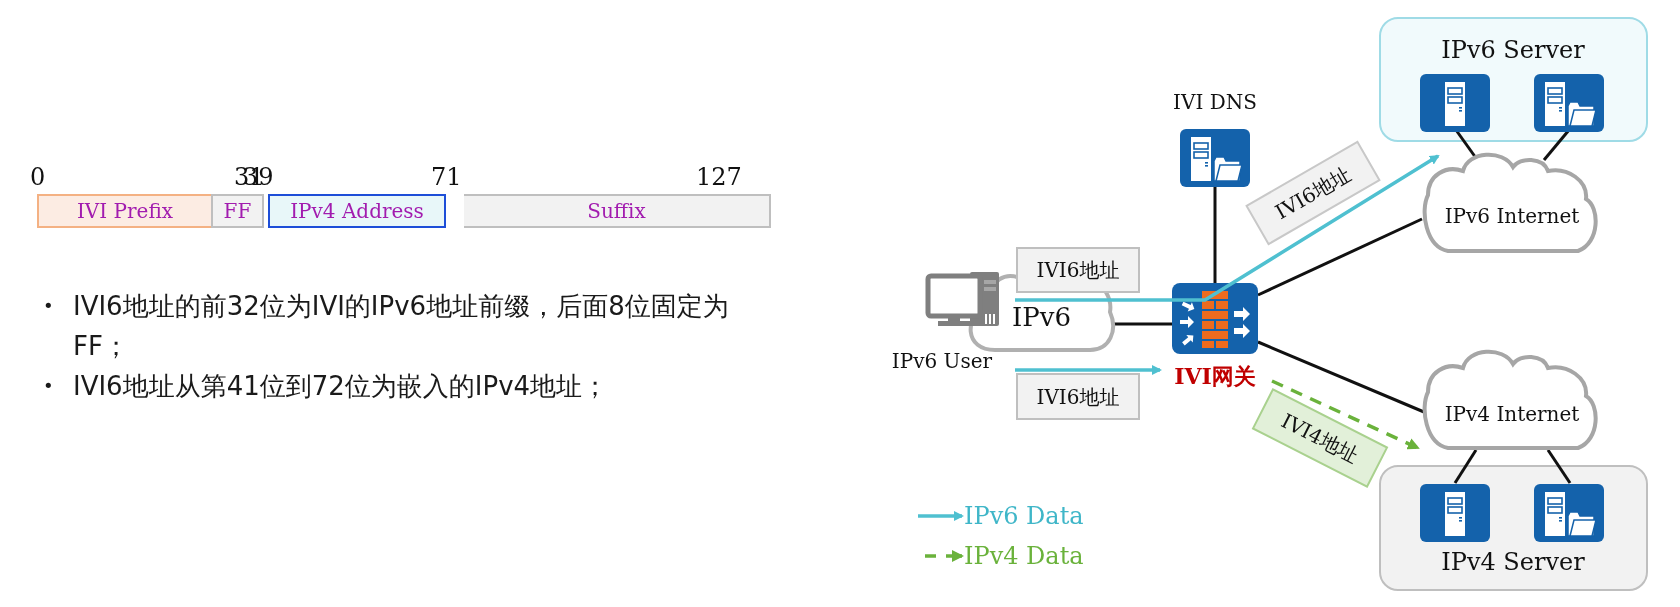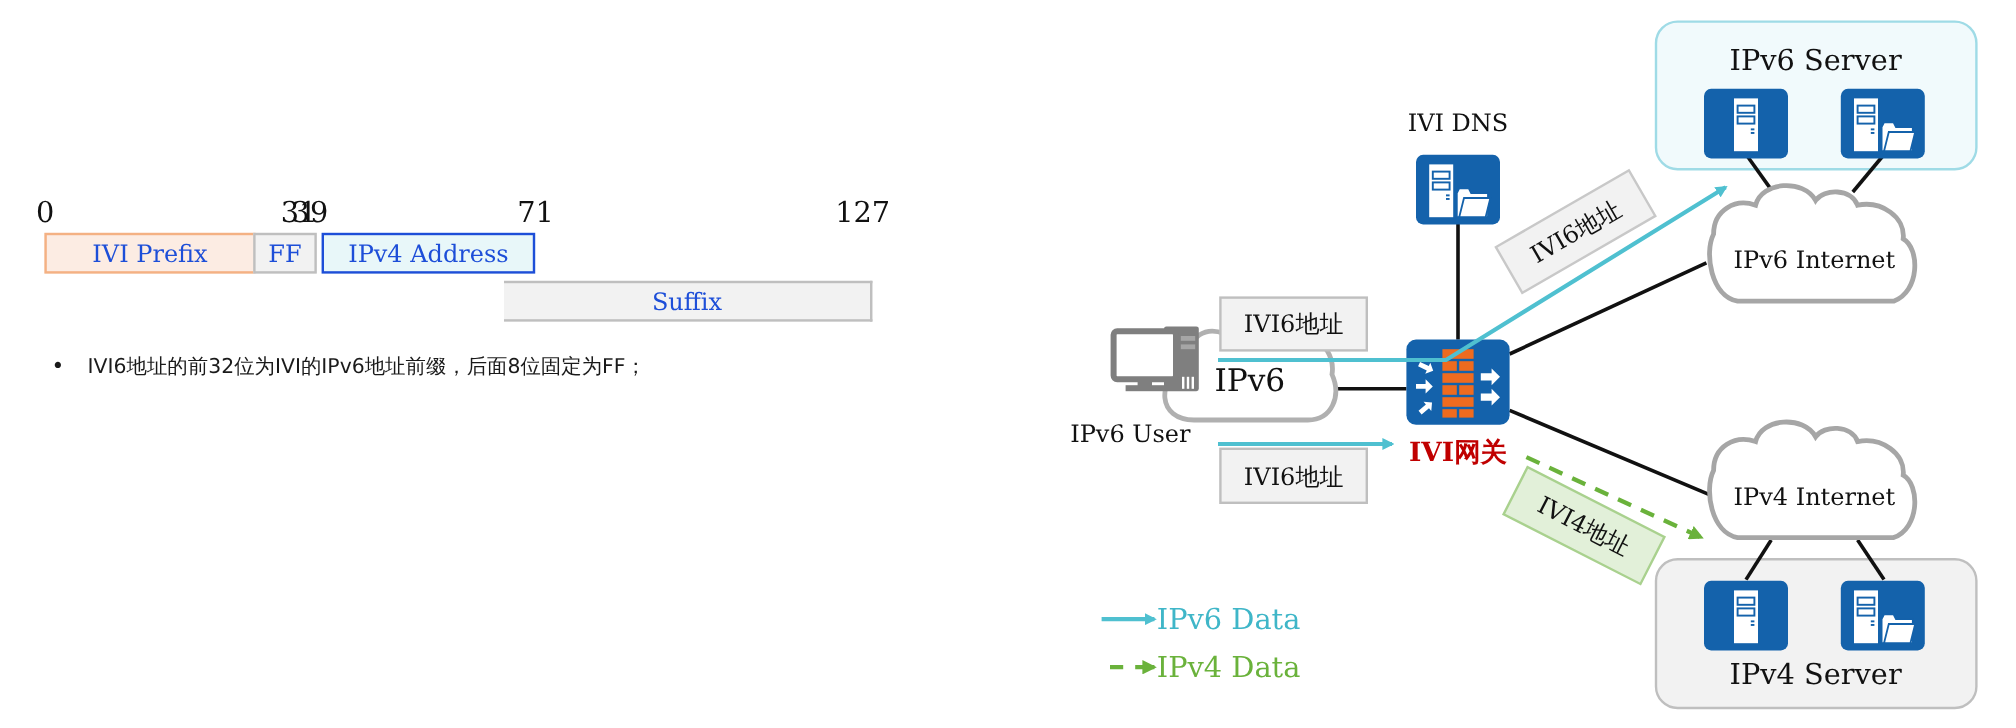--- a/index.html
+++ b/index.html
@@ -1,23 +1,23 @@
 <!DOCTYPE html>
 <html><head>
 <meta charset="utf-8">
 <style>
   html, body { margin: 0; padding: 0; background: #ffffff; }
   body { width: 1680px; height: 607px; position: relative; overflow: hidden;
          font-family: "DejaVu Serif", "Liberation Serif", serif; color: #1a1a1a; }
   .abs { position: absolute; }
   .bitnum { position: absolute; top: 163px; font-size: 24px; line-height: 28px; color: #111; }
   .seg { position: absolute; top: 194px; height: 34px; box-sizing: border-box;
-         display: flex; align-items: center; justify-content: center; font-size: 20px; color: #1d4ed8; }
+         display: flex; align-items: center; justify-content: center; font-size: 20px; color: #a21caf; }
   .bullets { position: absolute; left: 40px; top: 286px; width: 700px; margin: 0; padding: 0; list-style: none;
-             font-family: "DejaVu Sans", "Liberation Sans", sans-serif; font-size: 17px; color: #1a1a1a; }
+             font-family: "DejaVu Sans", "Liberation Sans", sans-serif; font-size: 26px; color: #1a1a1a; }
   .bullets li { position: relative; padding-left: 33px; line-height: 40px; }
   .bullets li::before { content: "•"; position: absolute; left: 3px; top: 0; font-size: 18px; }
   svg text { font-family: "DejaVu Serif", "Liberation Serif", serif; }
 </style>
 </head>
 <body>
 
 <div>
   <span class="bitnum" style="left:30px;">0</span>
   <span class="bitnum" style="left:198px;margin-left:36px;">31</span>
@@ -27,27 +27,28 @@
 
   <div class="seg" style="left:37px; width:176px; background:#fcece3; border:2px solid #f4b183;">
     <span>IVI Prefix</span>
   </div>
   <div class="seg" style="left:211px; width:53px; background:#f2f2f2; border:2px solid #bfbfbf;">
     <span>FF</span>
   </div>
   <div class="seg" style="left:268px; width:178px; background:#e8f7f9; border:2px solid #1d4ed8;">
     <span>IPv4 Address</span>
   </div>
-  <div class="seg" style="left:420px; width:307px; background:#f2f2f2; border:2px solid #bfbfbf; border-left:none;margin-top:40px;">
+  <div class="seg" style="left:464px; width:307px; background:#f2f2f2; border:2px solid #bfbfbf; border-left:none;">
     <span>Suffix</span>
   </div>
 </div>
 
 <ul class="bullets">
   <li><span>IVI6地址的前32位为IVI的IPv6地址前缀，后面8位固定为FF；</span></li>
+  <li><span>IVI6地址从第41位到72位为嵌入的IPv4地址；</span></li>
 </ul>
 
 <svg class="abs" style="left:0; top:0;" width="1680" height="607" viewBox="0 0 1680 607">
   <defs>
     <marker id="arrCyan" markerWidth="10" markerHeight="10" refX="8" refY="5" orient="auto" markerUnits="userSpaceOnUse">
       <path d="M0,0 L10,5 L0,10 z" fill="#4fc0d0"></path>
     </marker>
     <marker id="arrGreen" markerWidth="12" markerHeight="12" refX="10" refY="6" orient="auto" markerUnits="userSpaceOnUse">
       <path d="M0,0 L12,6 L0,12 z" fill="#6ab23b"></path>
     </marker>

